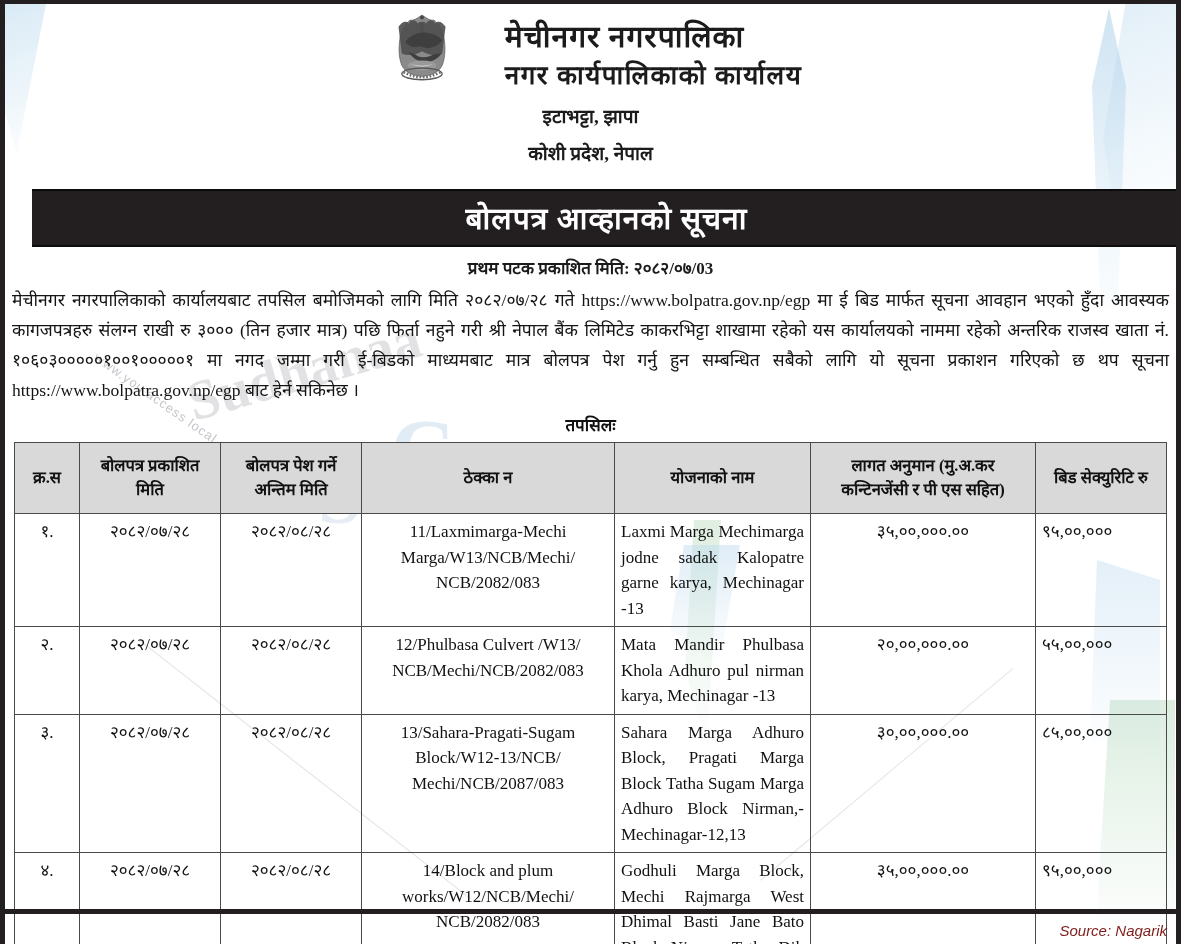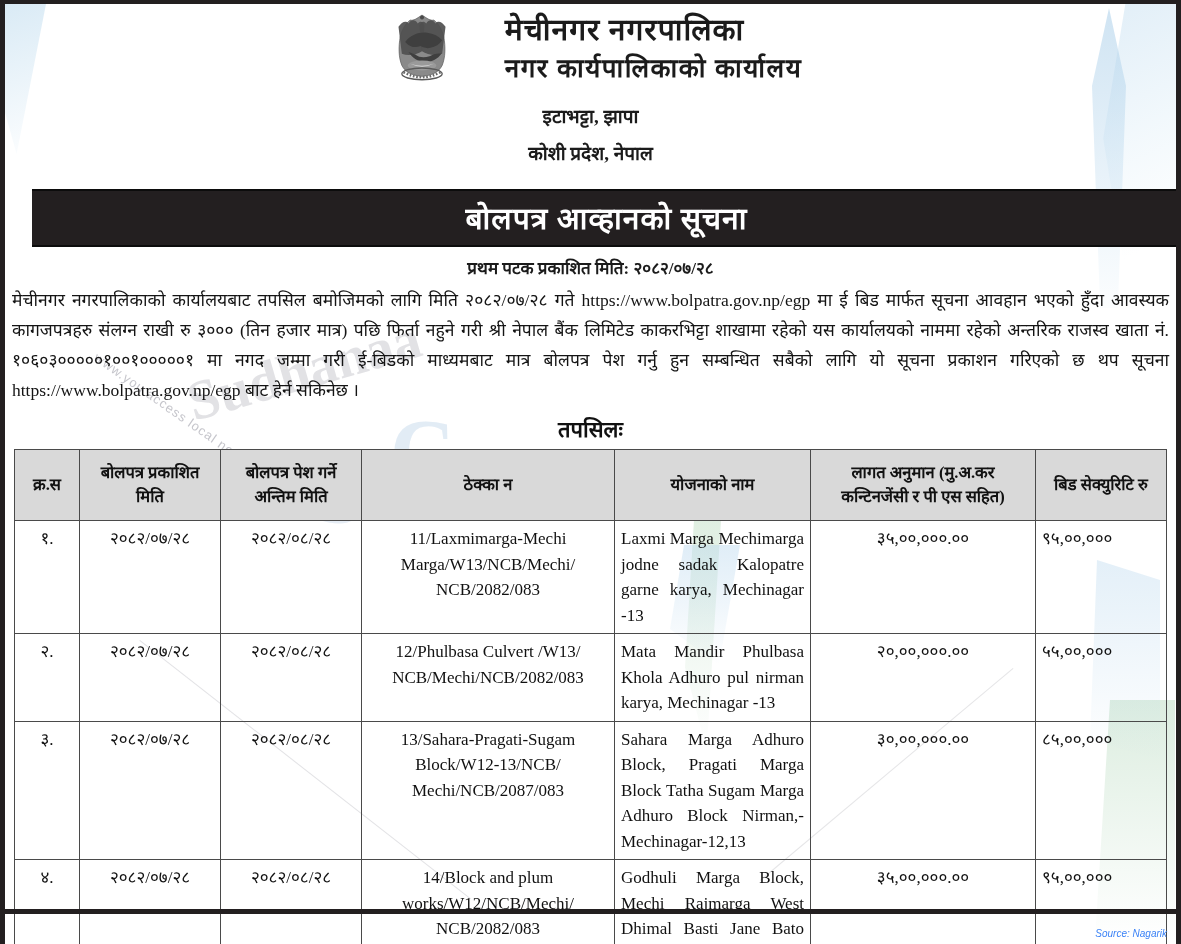--- a/index.html
+++ b/index.html
@@ -128,21 +128,21 @@
 
   
   .header {
     position: relative;
     z-index: 5;
     padding: 10px 0 10px 0;
     background: transparent;
   }
   .header-top {
     display: flex;
-    align-items: flex-start;
+    align-items: flex-end;
     justify-content: center;
     gap: 40px;
   }
   .emblem {
     width: 86px;
     height: 84px;
     flex: 0 0 auto;
   }
   .org-names {
     text-align: left;
@@ -216,21 +216,21 @@
     line-height: 1.72;
     text-align: justify;
     text-justify: inter-word;
     padding: 2px 4px 0 4px;
   }
 
   .tapsil {
     position: relative;
     z-index: 5;
     text-align: center;
-    font-size: 22px;
+    font-size: 17px;
     font-weight: bold;
     color: #111;
     padding: 8px 0 6px 0;
   }
 
   
   .tbl-wrap {
     position: relative;
     z-index: 5;
     margin: 0 14px;
@@ -282,22 +282,22 @@
     background: #231f20;
     z-index: 20;
   }
   .source {
     position: absolute;
     right: 14px;
     bottom: 5px;
     z-index: 21;
     font-family: "Liberation Sans", sans-serif;
     font-style: italic;
-    font-size: 10px;
-    color: #3b82f6;
+    font-size: 15px;
+    color: #7f1d1d;
   }
 </style>
 </head>
 <body>
 
 <div id="page">
 
   <div class="wm wm-left-blue"></div>
   <div class="wm wm-blue-swoosh"></div>
   <div class="wm wm-blue-arrow"></div>
@@ -344,21 +344,21 @@
       </div>
     </div>
     <div class="addr">इटाभट्टा, झापा</div>
     <div class="addr">कोशी प्रदेश, नेपाल</div>
   </div>
 
   <div class="title-band">
     <div class="title">बोलपत्र आव्हानको सूचना</div>
   </div>
 
-  <div class="pub-date">प्रथम पटक प्रकाशित मिति: २०८२/०७/२८</div>
+  <div class="pub-date">प्रथम पटक प्रकाशित मिति: २०८२/०७/03</div>
 
   <div class="body-para">मेचीनगर नगरपालिकाको कार्यालयबाट तपसिल बमोजिमको लागि मिति २०८२/०७/२८ गते https://www.bolpatra.gov.np/egp मा  ई बिड मार्फत सूचना आवहान भएको हुँदा आवस्यक कागजपत्रहरु संलग्न राखी रु ३००० (तिन  हजार मात्र) पछि फिर्ता नहुने गरी श्री नेपाल बैंक लिमिटेड काकरभिट्टा शाखामा रहेको यस कार्यालयको नाममा रहेको अन्तरिक राजस्व खाता नं. १०६०३०००००१००१०००००१ मा नगद जम्मा गरी ई-बिडको माध्यमबाट मात्र बोलपत्र पेश गर्नु हुन सम्बन्धित सबैको लागि यो सूचना प्रकाशन गरिएको छ थप सूचना https://www.bolpatra.gov.np/egp बाट हेर्न सकिनेछ ।</div>
 
   <div class="tapsil">तपसिलः</div>
 
   <div class="tbl-wrap">
     <table class="notice">
       <thead>
         <tr>
           <th class="c-sn">क्र.स</th>

